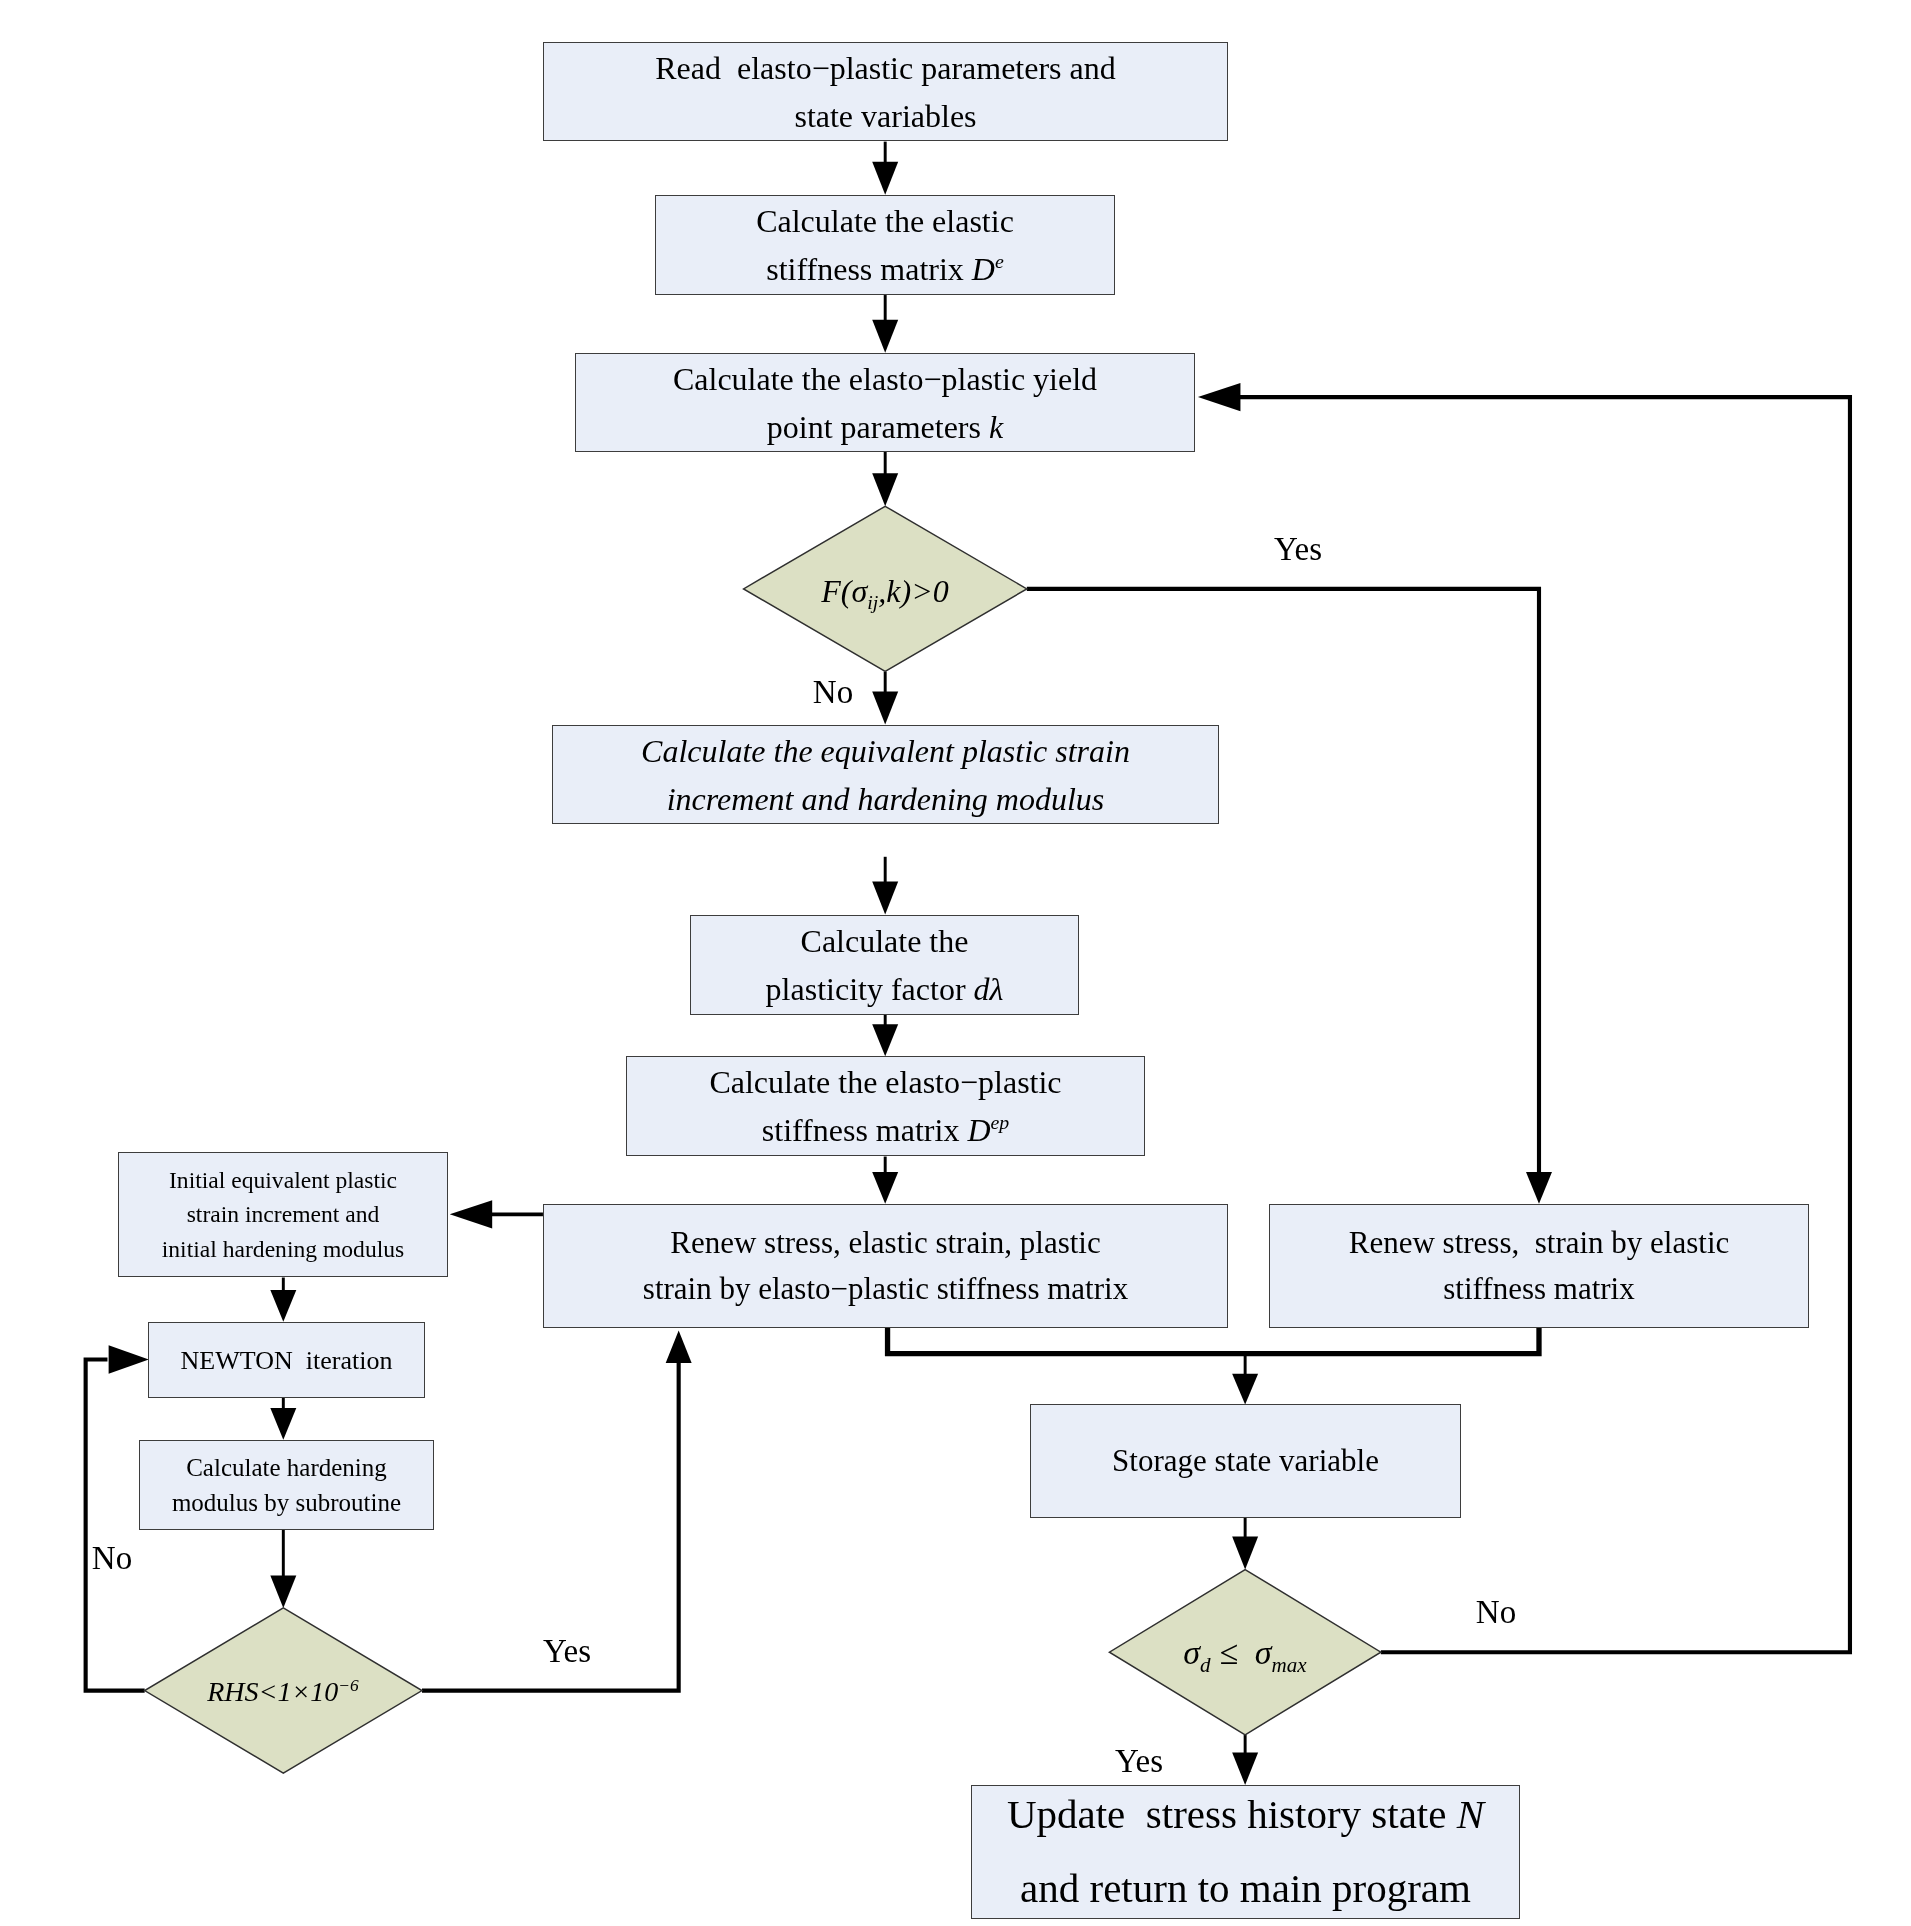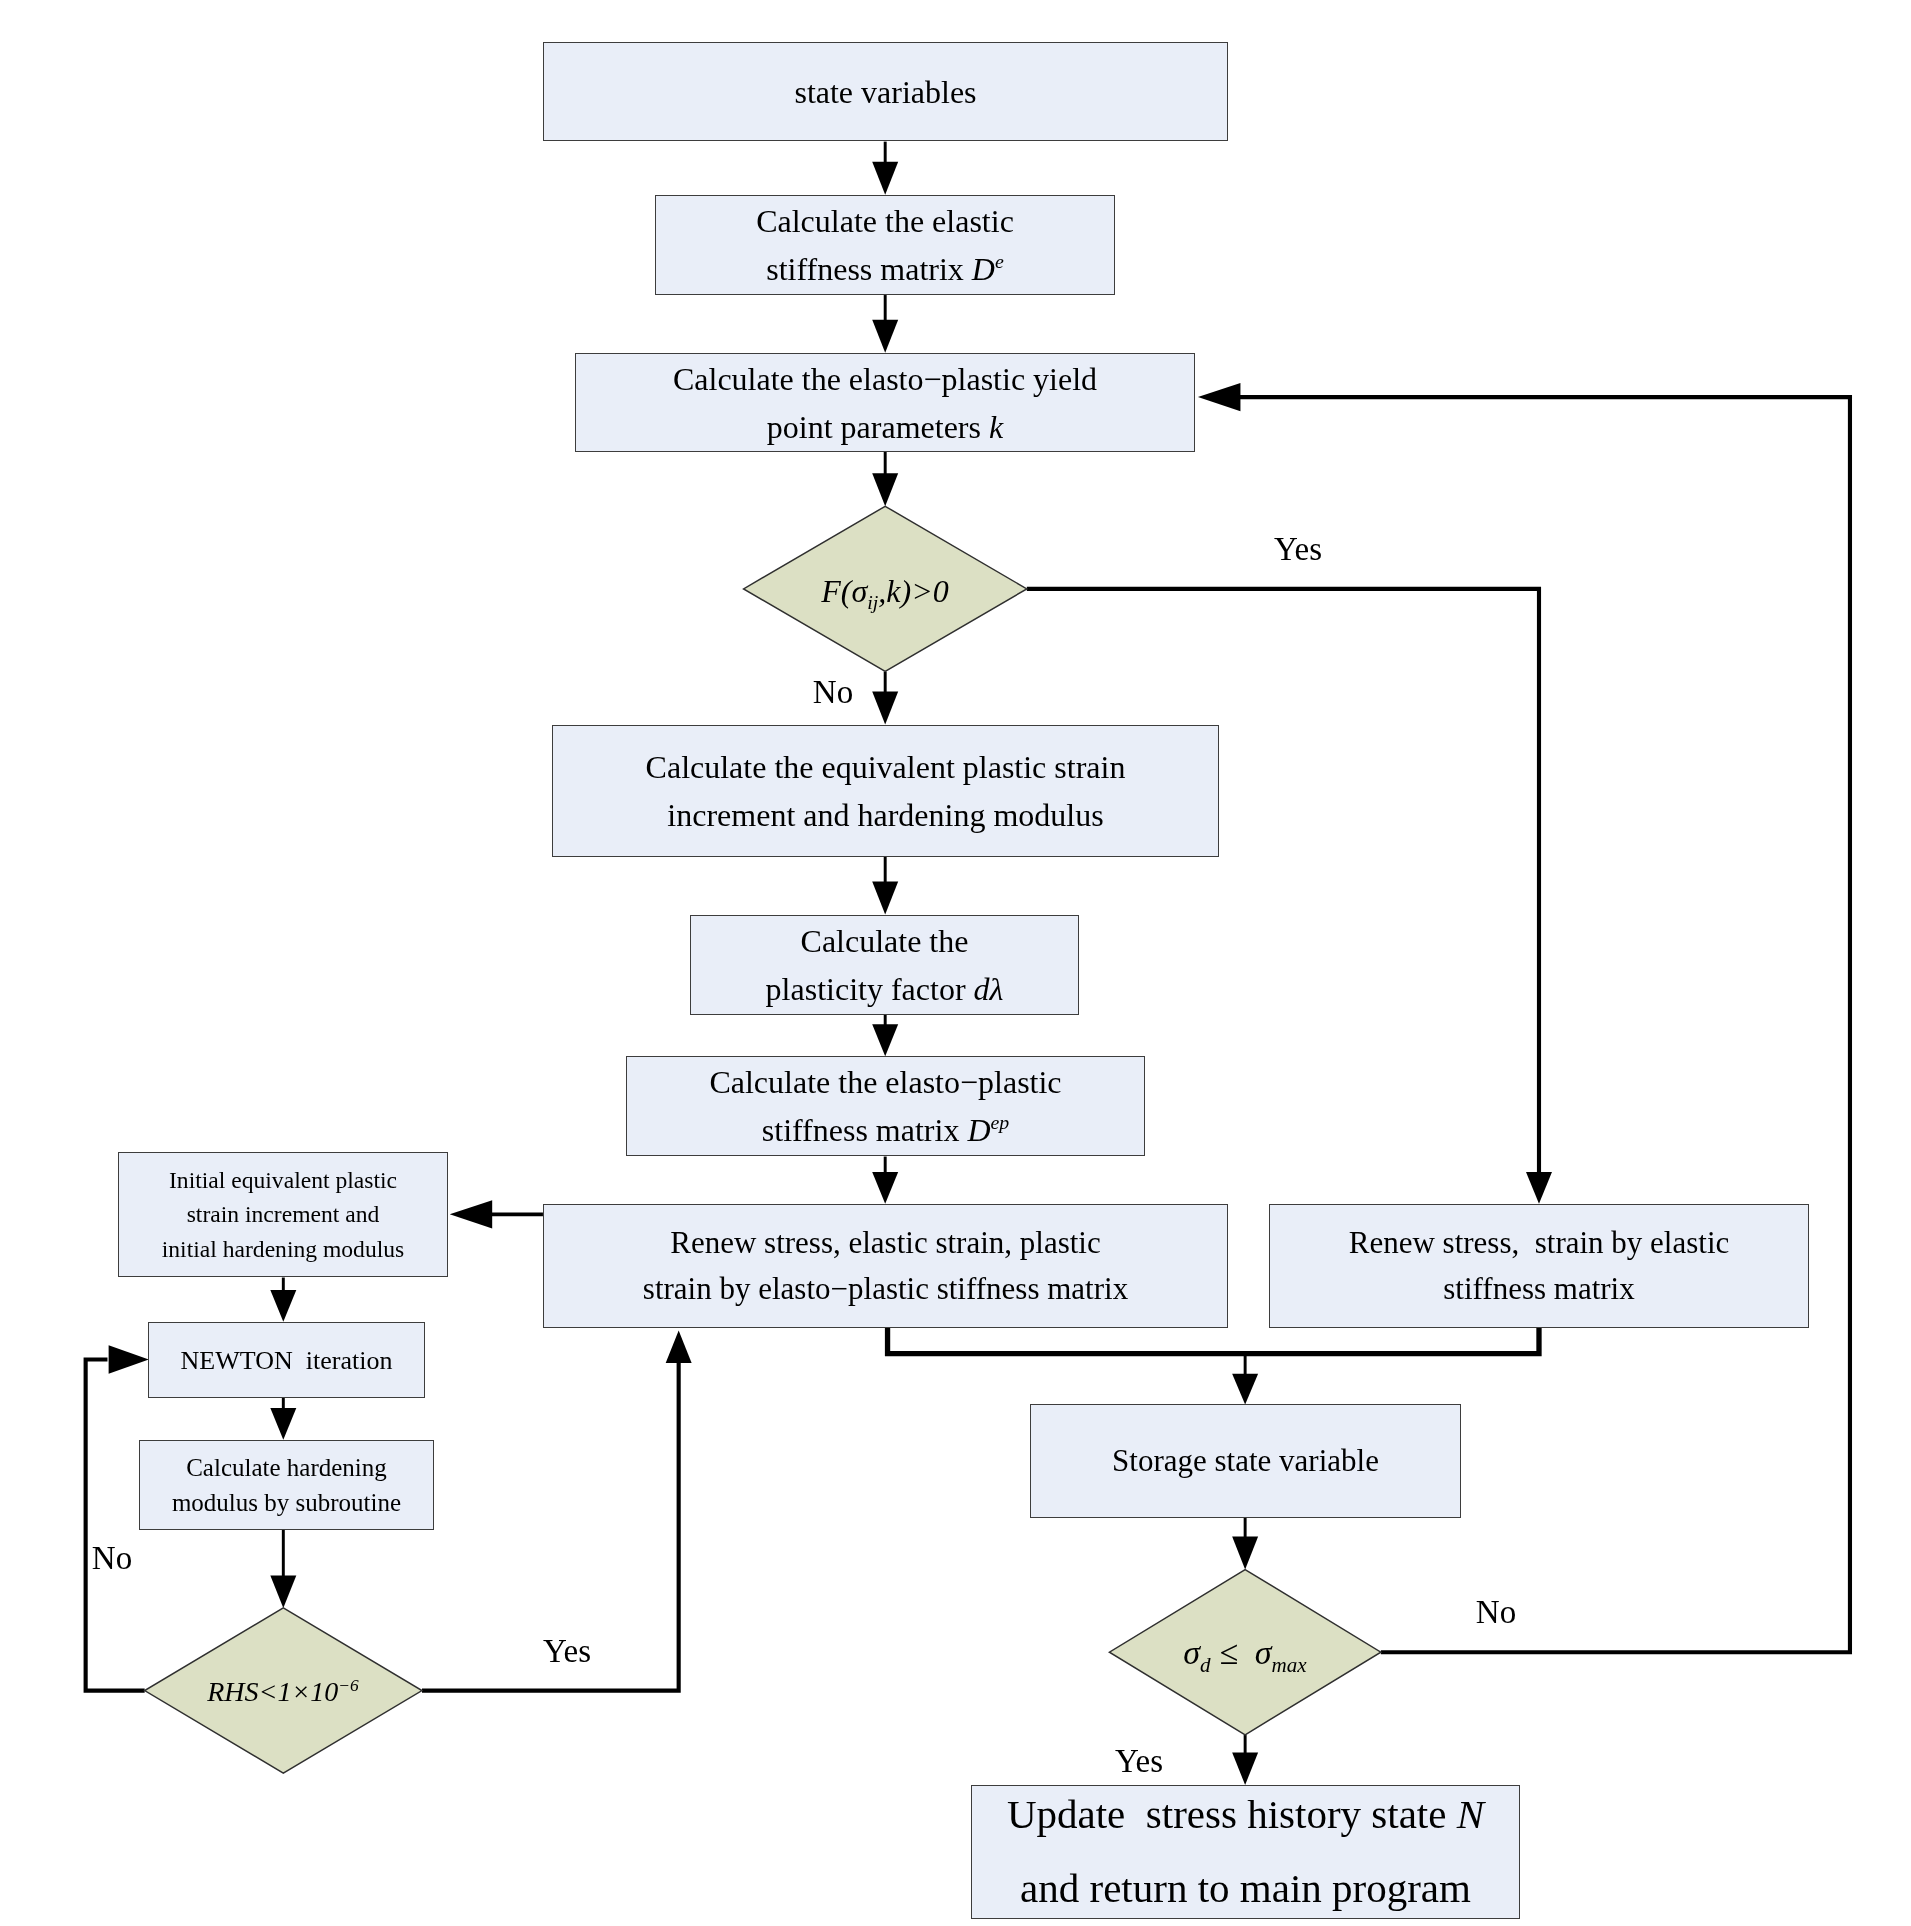--- a/index.html
+++ b/index.html
@@ -118,34 +118,35 @@
       <polyline class="wire" stroke-width="7" points="715,2865 1150,2865 1150,2308"></polyline>
       <polygon class="head" points="1128,2310 1172,2310 1150,2255"></polygon>
     </g>
 
     <polygon class="dshape" points="1500,858 1740,998 1500,1138 1260,998"></polygon>
     <polygon class="dshape" points="480,2725 715,2865 480,3005 245,2865"></polygon>
     <polygon class="dshape" points="2110,2660 2340,2800 2110,2940 1880,2800"></polygon>
   </svg>
 
   <div class="pbox" style="left:543px; top:42px; width:685px; height:99px; font-size:32px;">
+    <div class="tline">Read  elasto−plastic parameters and</div>
     <div class="tline">state variables</div>
   </div>
 
   <div class="pbox" style="left:655px; top:195px; width:460px; height:100px; font-size:32px;">
     <div class="tline">Calculate the elastic</div>
     <div class="tline"><span>stiffness matrix </span><i>D</i><sup><i>e</i></sup></div>
   </div>
 
   <div class="pbox" style="left:575px; top:353px; width:620px; height:99px; font-size:32px;">
     <div class="tline">Calculate the elasto−plastic yield</div>
     <div class="tline"><span>point parameters </span><i>k</i></div>
   </div>
 
-  <div class="pbox" style="left:552px; top:725px; width:667px; height:132px; font-size:32px;">
+  <div class="pbox" style="left:552px; top:725px; width:667px; height:99px; font-size:32px;font-style:italic;">
     <div class="tline">Calculate the equivalent plastic strain</div>
     <div class="tline">increment and hardening modulus</div>
   </div>
 
   <div class="pbox" style="left:690px; top:915px; width:389px; height:100px; font-size:32px;">
     <div class="tline">Calculate the</div>
     <div class="tline"><span>plasticity factor </span><i>dλ</i></div>
   </div>
 
   <div class="pbox" style="left:543px; top:1204px; width:685px; height:124px; font-size:31px;">

